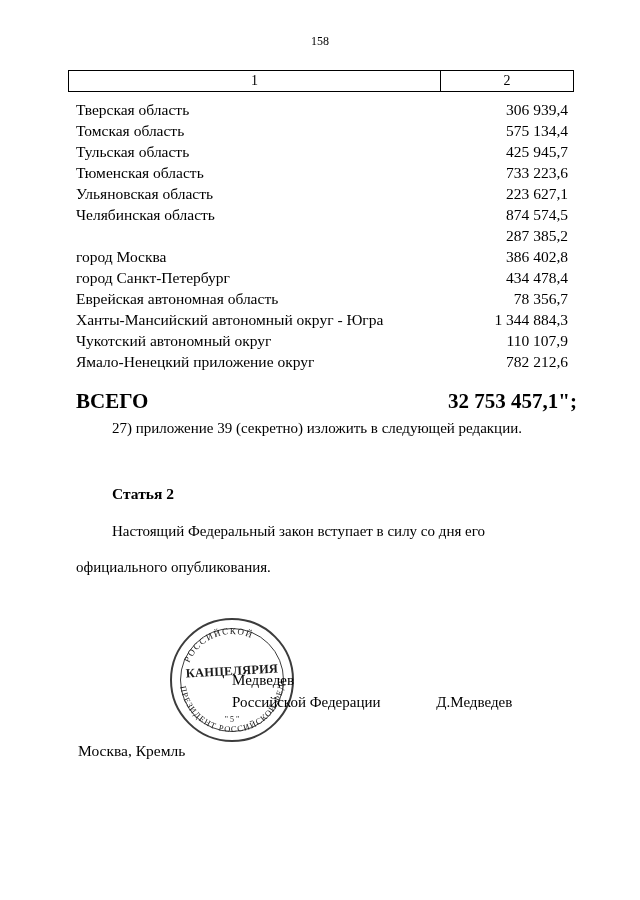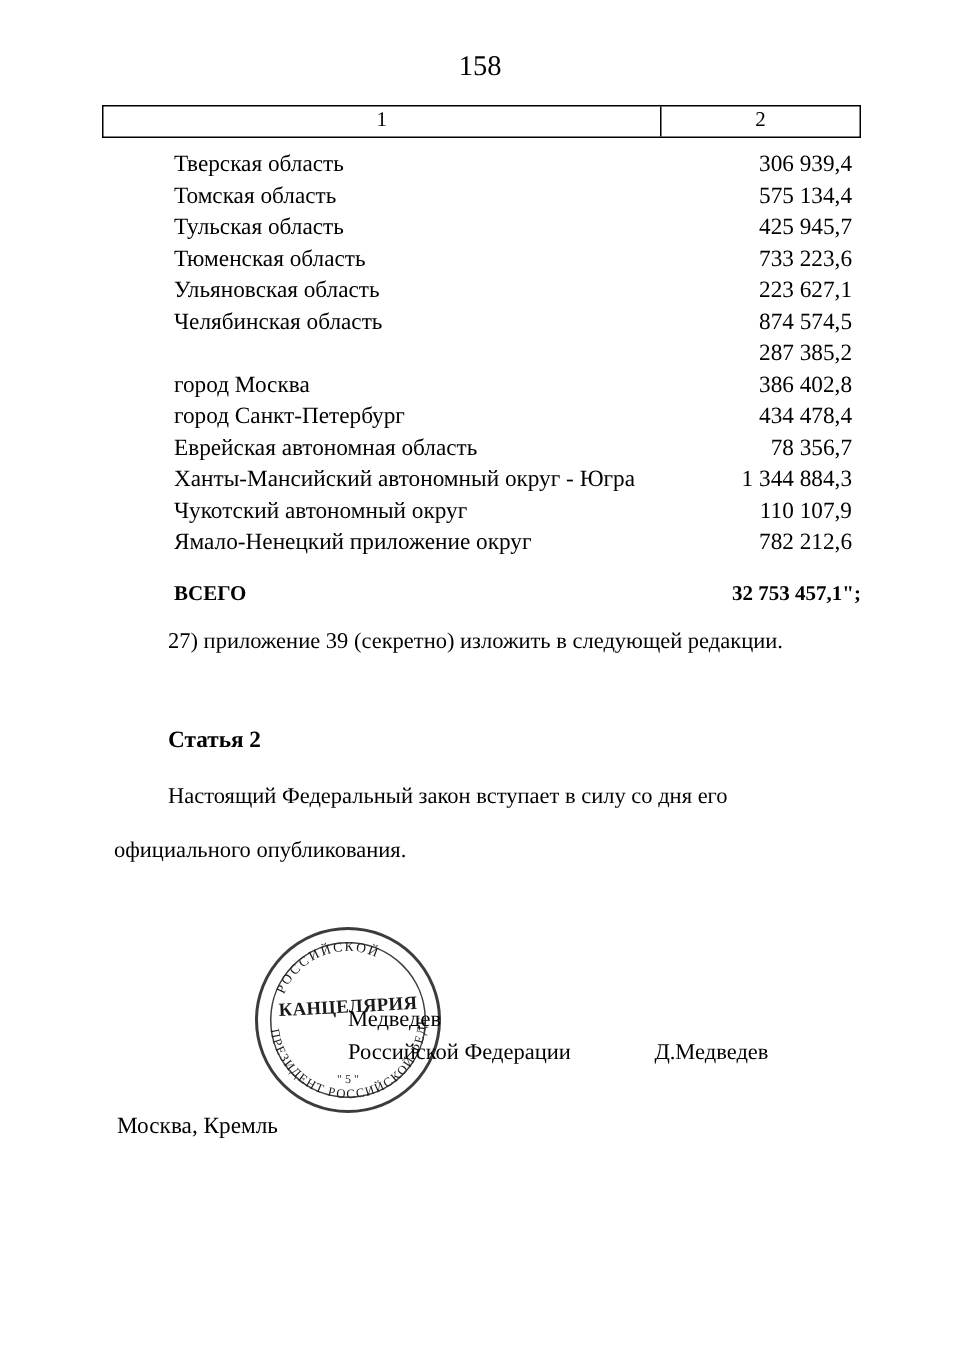--- a/index.html
+++ b/index.html
@@ -20,21 +20,21 @@
     width: 640px;
     height: 900px;
     box-sizing: border-box;
   }
   .page-number {
     position: absolute;
     top: 34px;
     left: 0;
     width: 640px;
     text-align: center;
-    font-size: 19px;
+    font-size: 12px;
   }
 
   
   .tbl {
     position: absolute;
     top: 70px;
     left: 68px;
     width: 506px;
   }
   .hdr-row {
@@ -65,38 +65,37 @@
     display: flex;
     align-items: baseline;
     height: 21px;
   }
   .row .name {
     flex: 0 0 380px;
     font-size: 15.5px;
     padding-left: 8px;
     box-sizing: border-box;
     white-space: nowrap;
-    margin-left: 40px;
   }
   .row .val {
     flex: 1 1 auto;
     font-size: 15.5px;
     text-align: right;
     padding-right: 6px;
     box-sizing: border-box;
     white-space: nowrap;
   }
   .row.total {
     margin-top: 15px;
     font-weight: bold;
   }
   .row.total .name,
   .row.total .val {
     font-weight: bold;
-    font-size: 14px;
+    font-size: 21px;
   }
 
   
   .para {
     position: absolute;
     font-size: 15px;
     line-height: 1.5;
   }
   #p-item27 {
     top: 417px;

